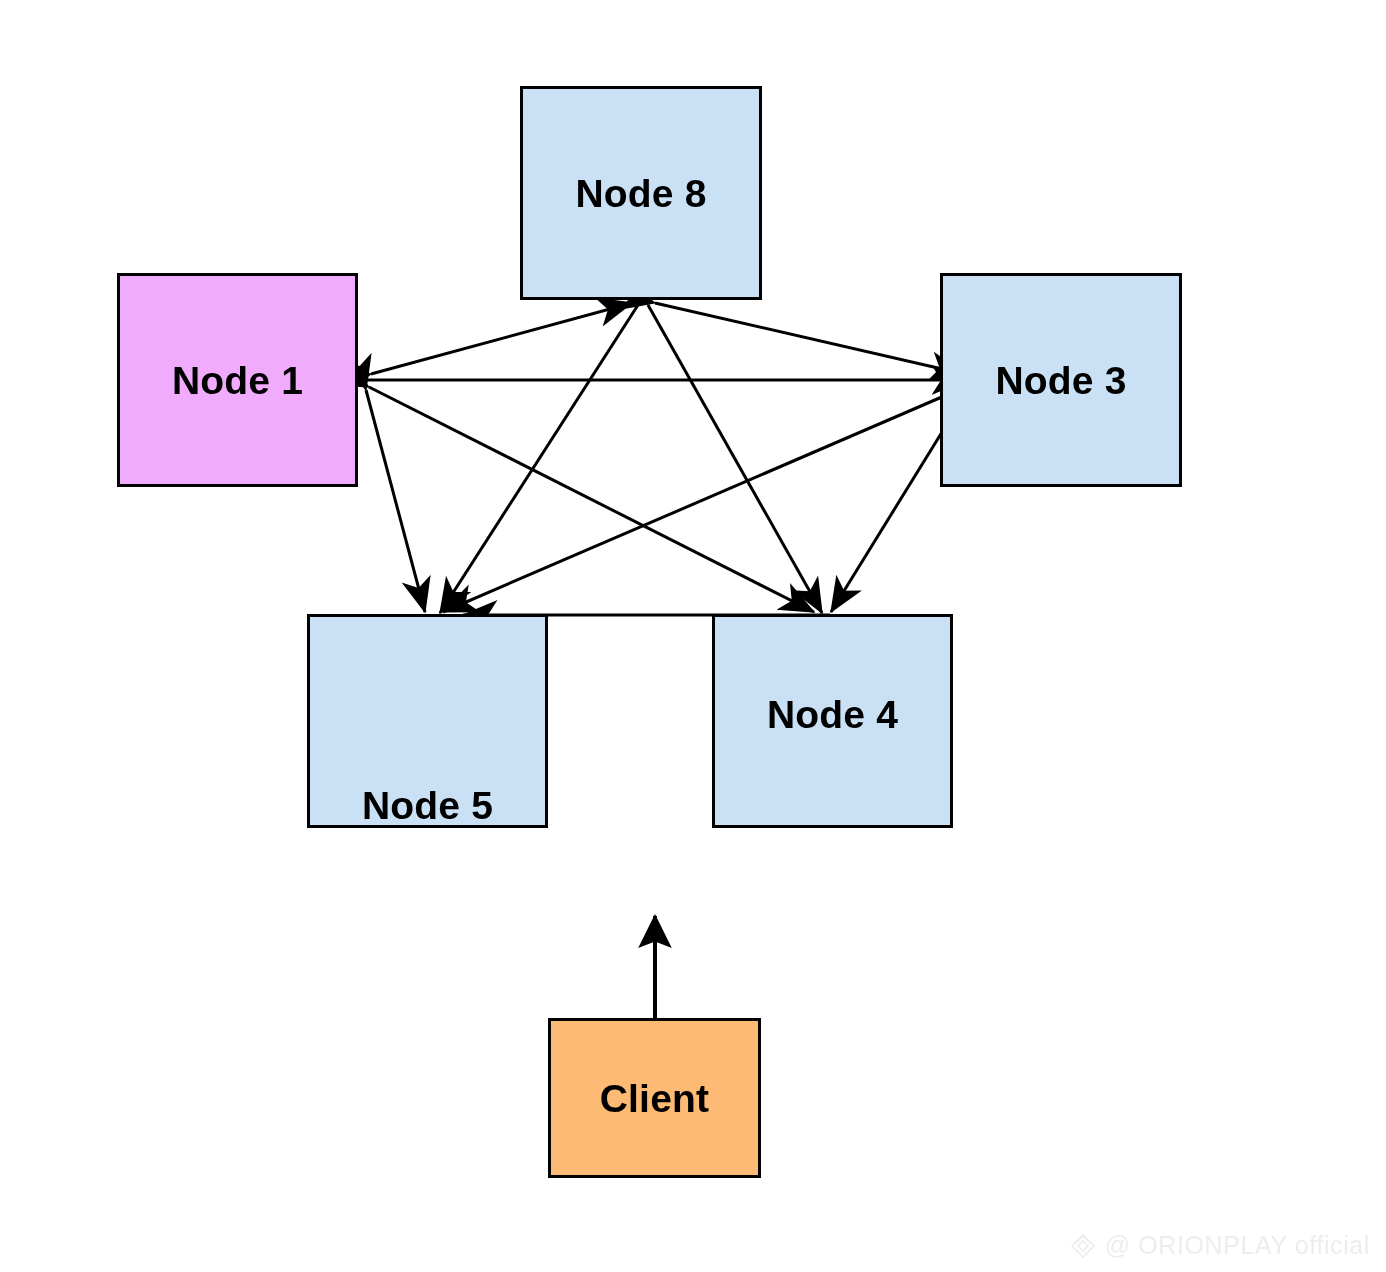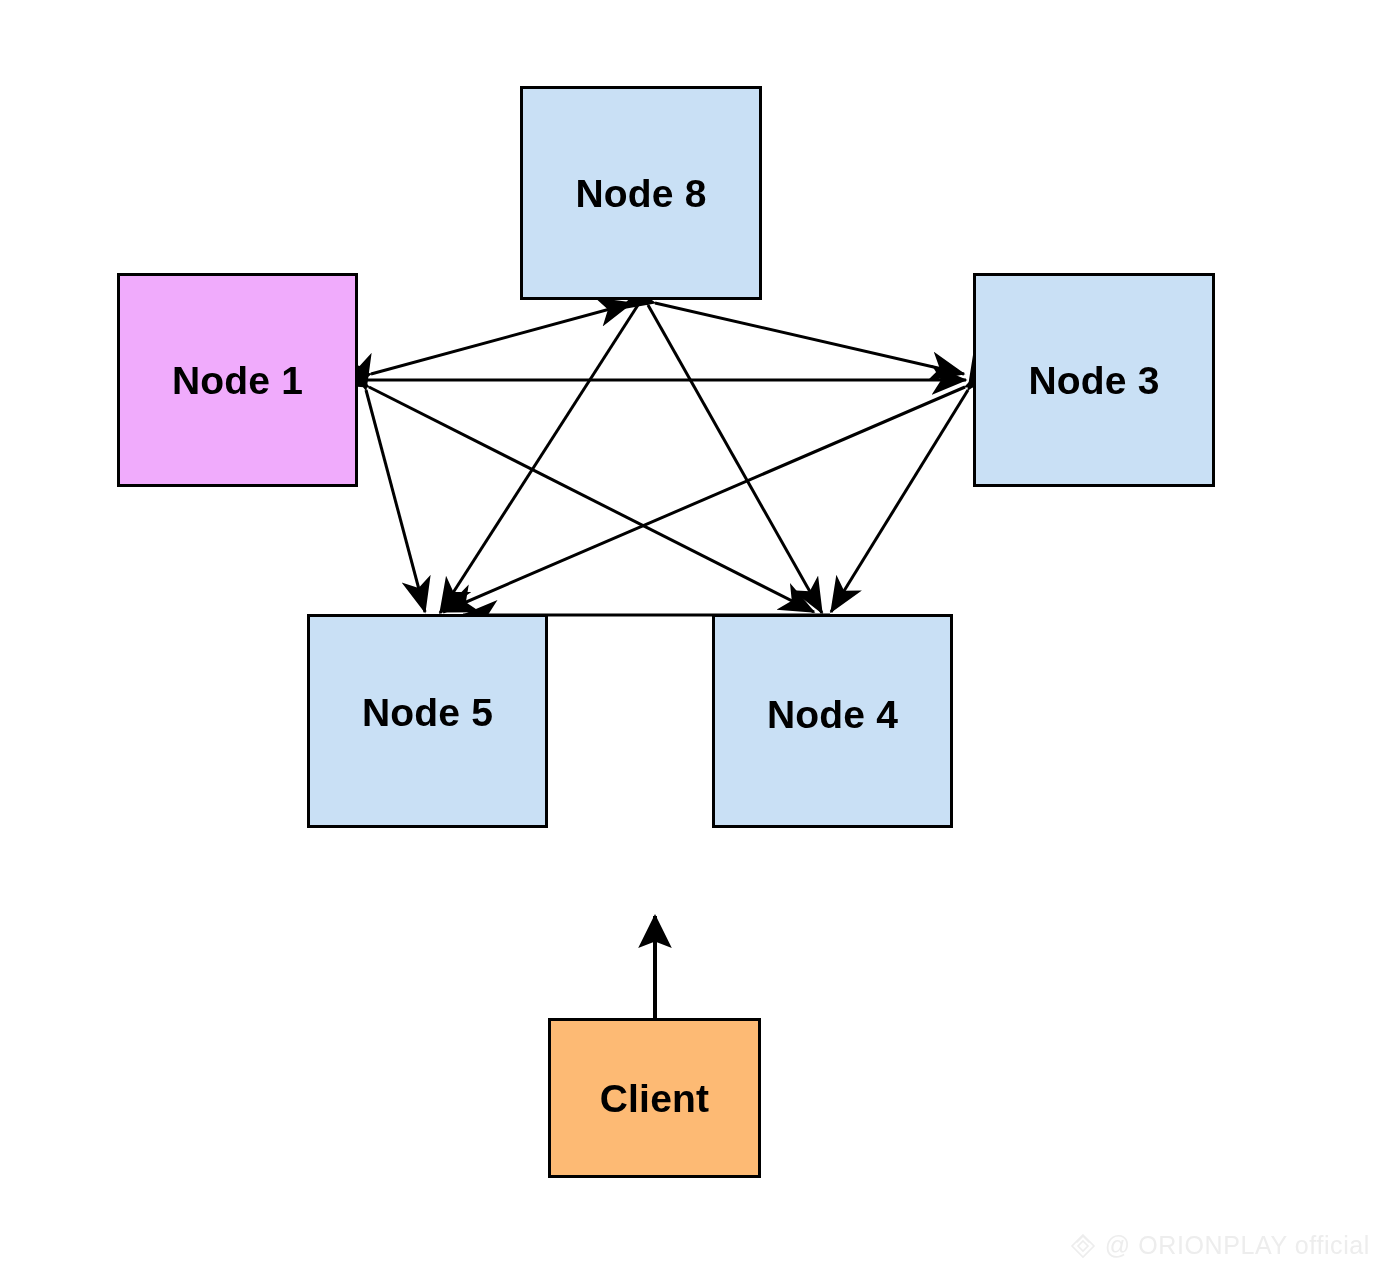--- a/index.html
+++ b/index.html
@@ -40,21 +40,21 @@
     color: #000000;
     letter-spacing: 0.2px;
     white-space: nowrap;
     line-height: 1;
   }
   .node-box.align-upper {
     align-items: flex-start;
     padding-top: 78px;
   }
   .node-box.align-upper2 {
-    align-items: flex-start;
+    align-items: flex-end;
     padding-top: 76px;
   }
   #watermark {
     position: absolute;
     right: 16px;
     bottom: 12px;
     display: flex;
     align-items: center;
     gap: 8px;
     color: #eeeeee;
@@ -128,21 +128,21 @@
   </svg>
 
   <div class="node-box" style="left:117px; top:273px; width:241px; height:214px; background:#f0abfc;">
     <span class="node-label">Node 1</span>
   </div>
 
   <div class="node-box" style="left:520px; top:86px; width:242px; height:214px; background:#c9e0f5;">
     <span class="node-label">Node 8</span>
   </div>
 
-  <div class="node-box" style="left:973px; top:273px; width:242px; height:214px; background:#c9e0f5;">
+  <div class="node-box" style="left:940px; top:273px; width:242px; height:214px; background:#c9e0f5;">
     <span class="node-label">Node 3</span>
   </div>
 
   <div class="node-box align-upper" style="left:712px; top:614px; width:241px; height:214px; background:#c9e0f5;">
     <span class="node-label">Node 4</span>
   </div>
 
   <div class="node-box align-upper2" style="left:307px; top:614px; width:241px; height:214px; background:#c9e0f5;">
     <span class="node-label">Node 5</span>
   </div>

